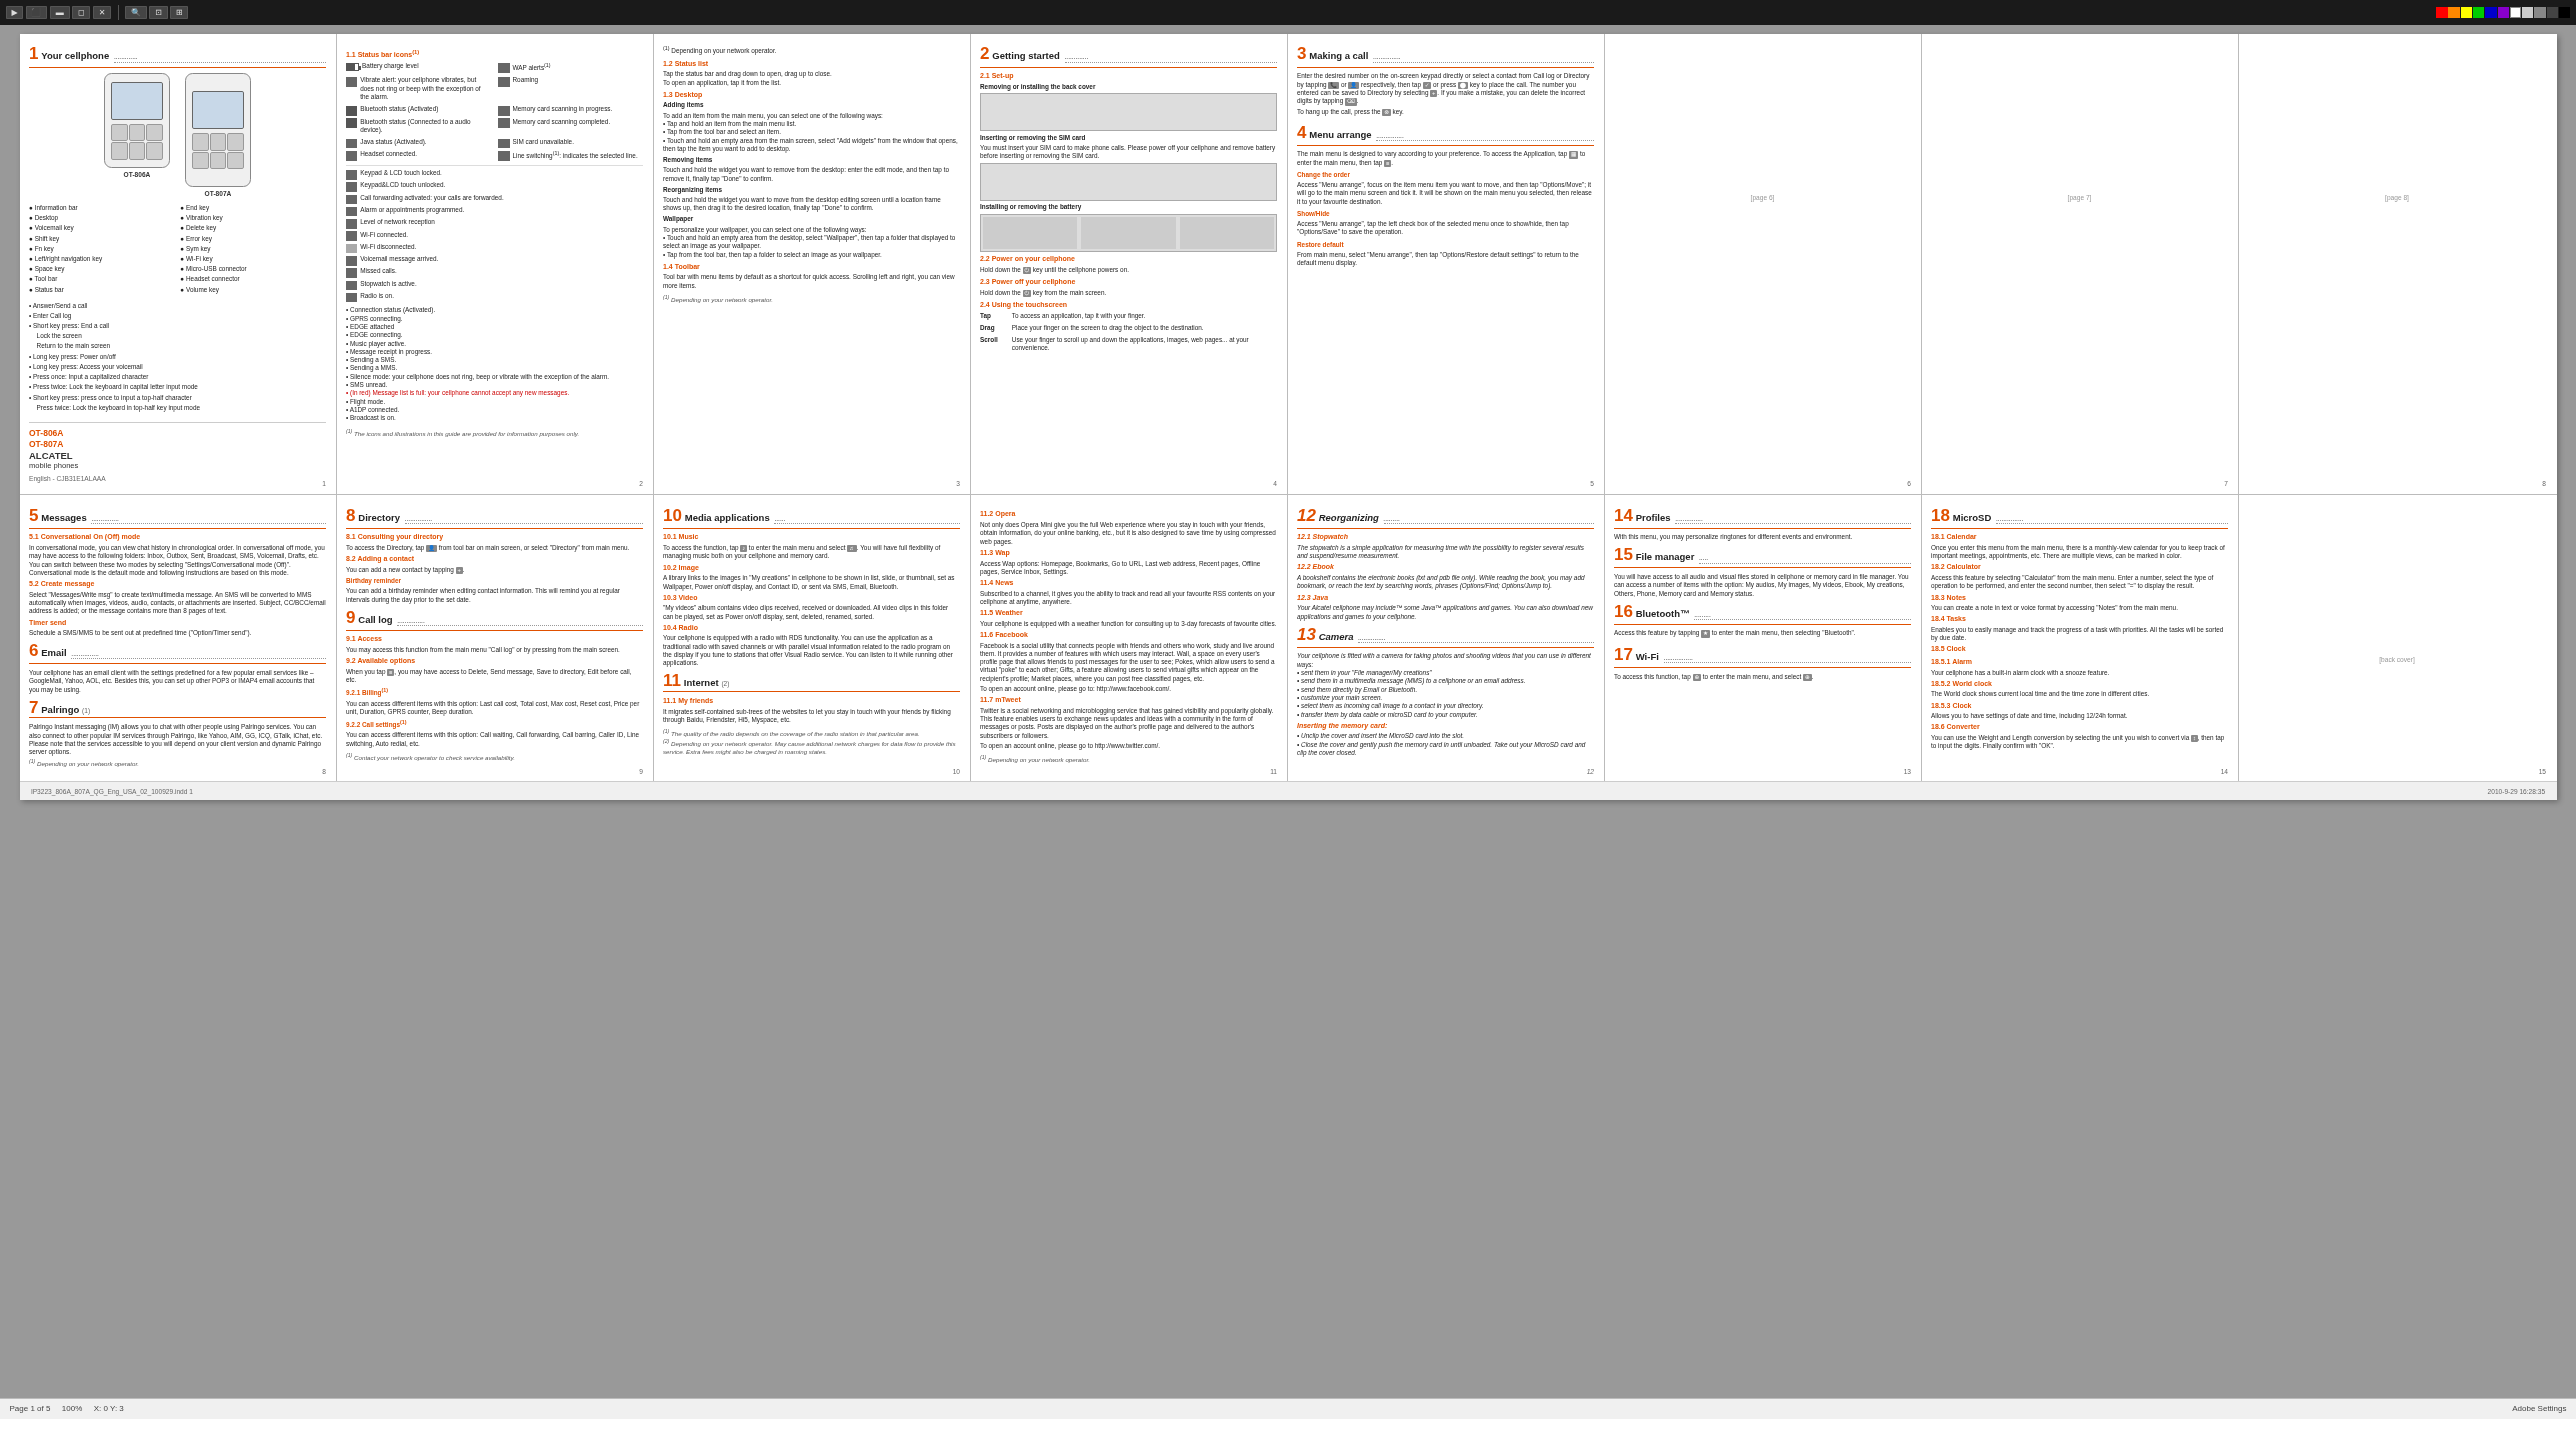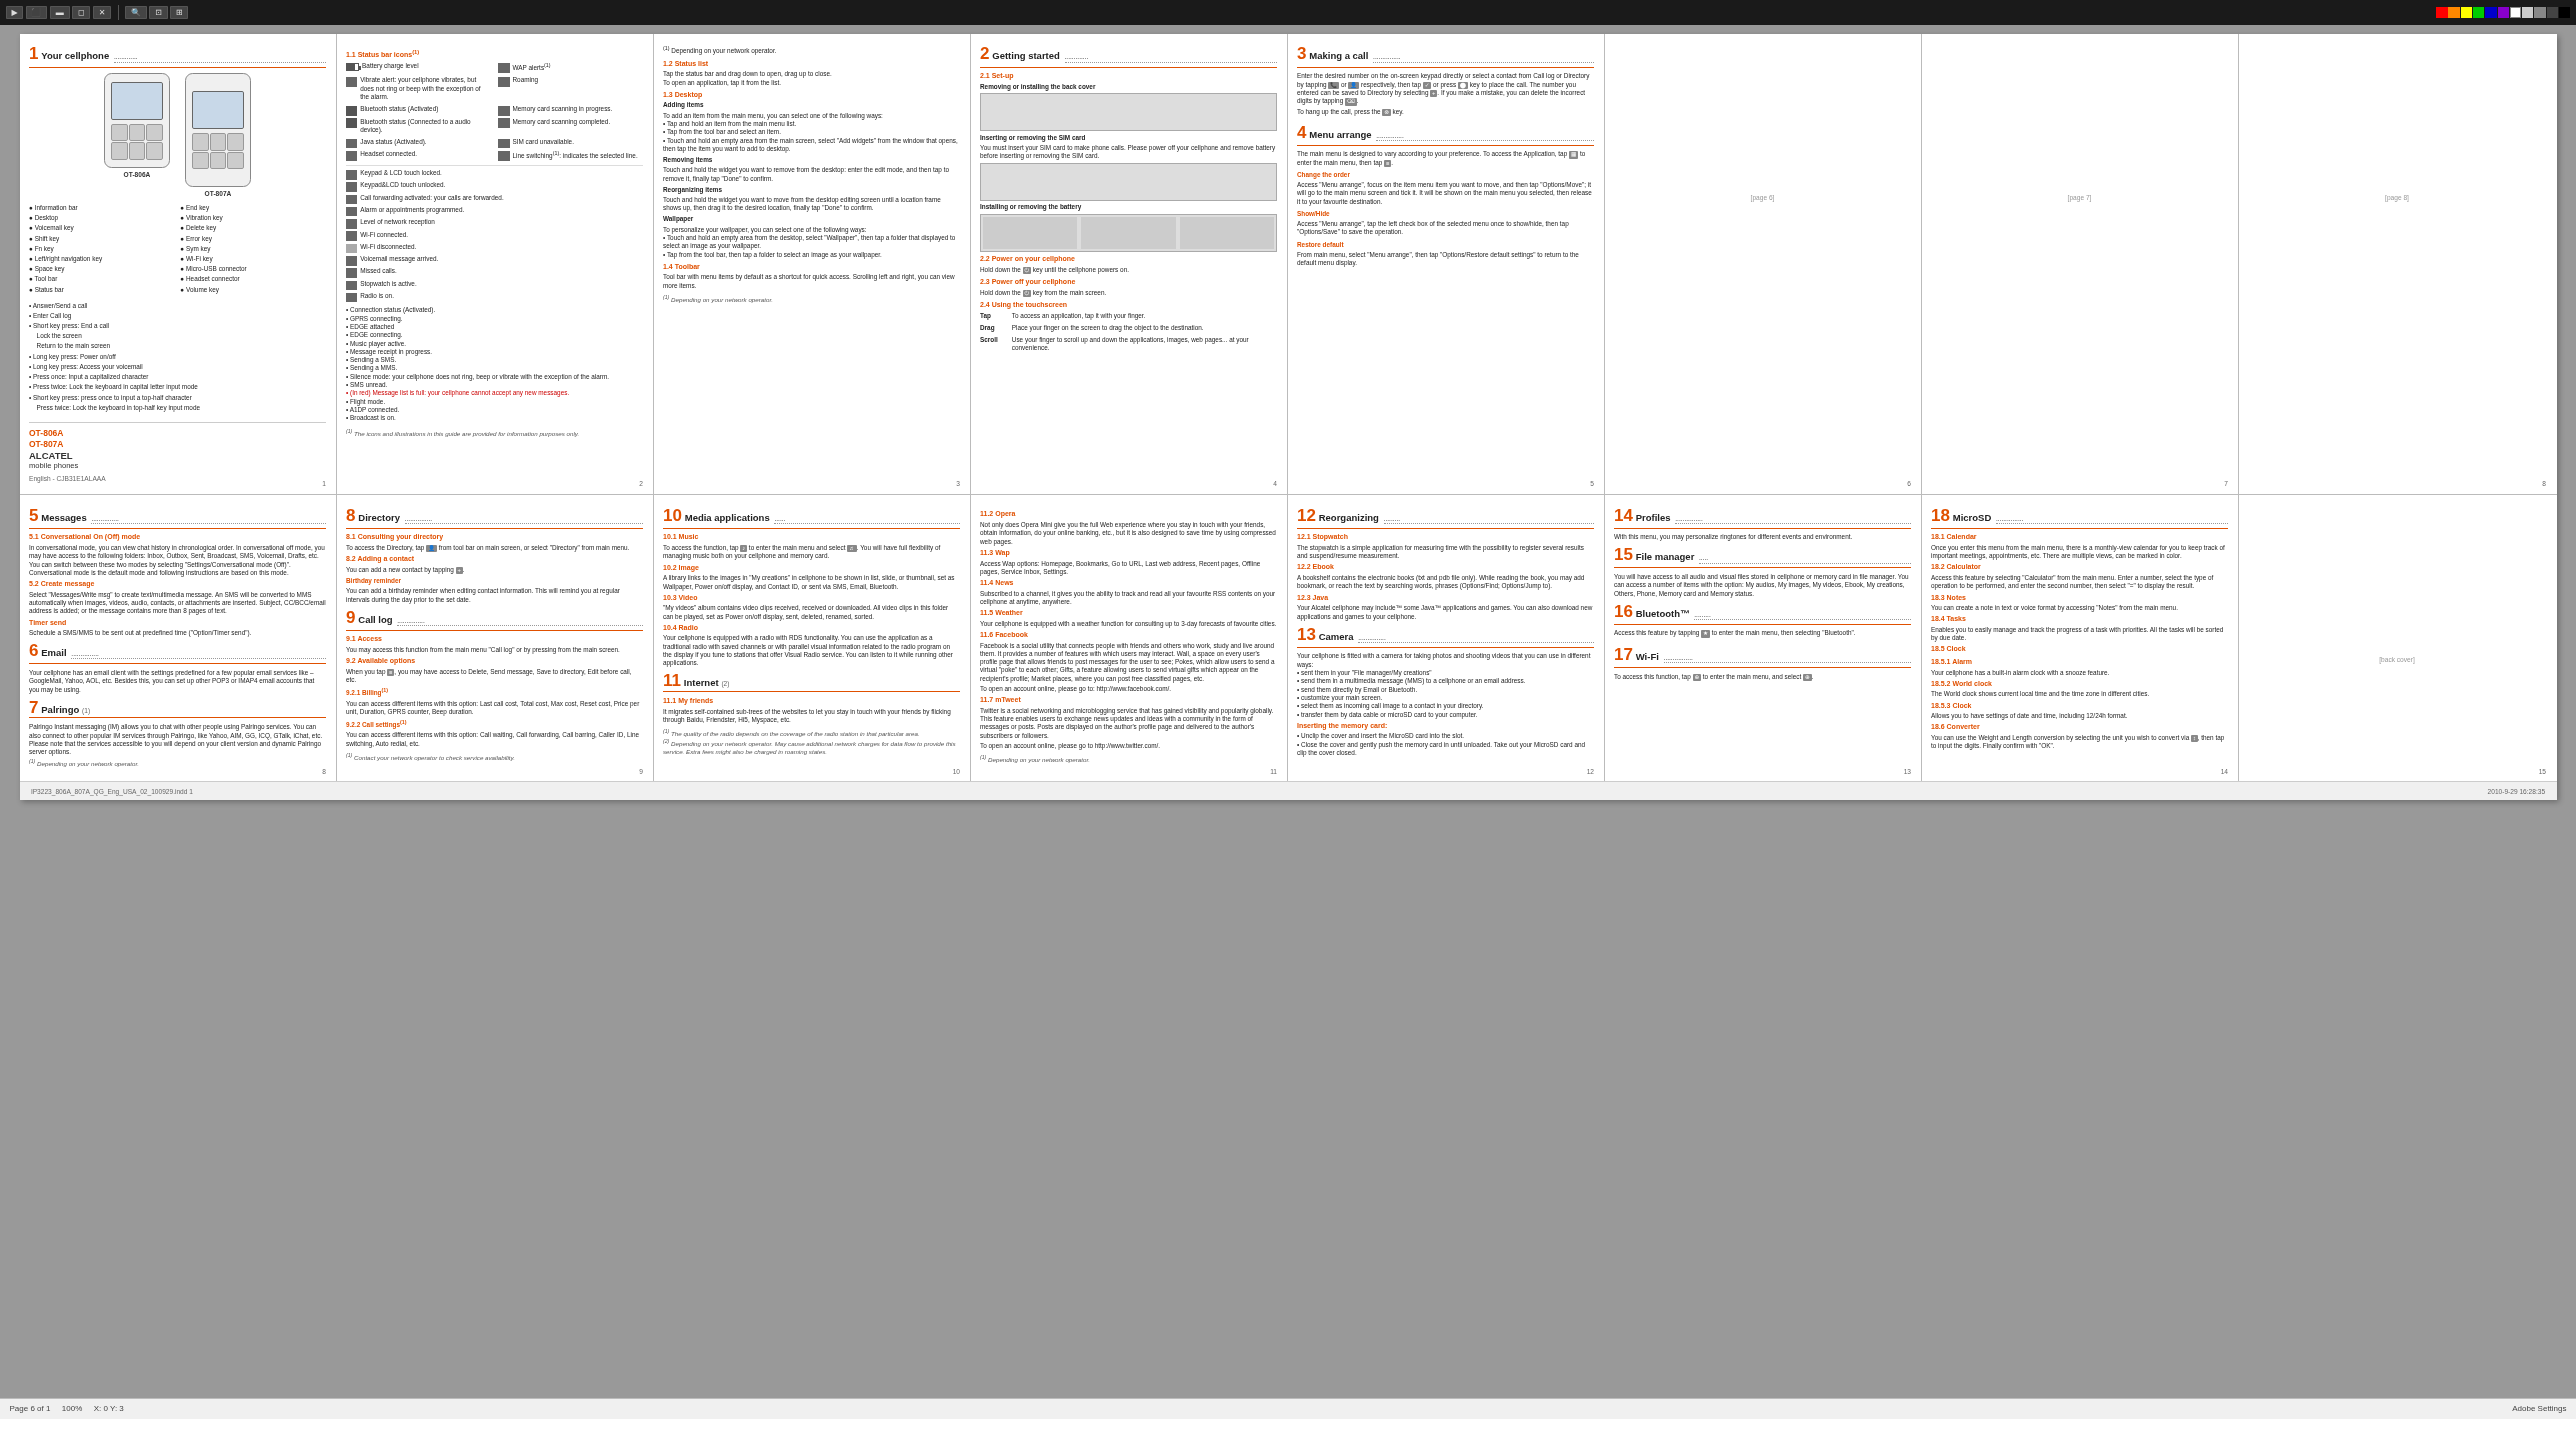--- a/index.html
+++ b/index.html
@@ -862,21 +862,21 @@
           To open an account online, please go to http://www.twitter.com/.
         </div>
 
         <div class="note-text" style="margin-top:3.8px;">
           <sup>(1)</sup> Depending on your network operator.
         </div>
 
         <span class="page-num page-num-right">11</span>
       </div>
 
-      <div class="mpage" style="flex:0 0 317px;">
+      <div class="mpage" style="flex:0 0 317px;font-style:italic;">
 
         <div class="sec-header">
           <span class="sec-num">12</span>
           <span class="sec-title">Reorganizing</span>
           <span class="sec-dots">.........</span>
         </div>
 
         <div class="sub-header">12.1  Stopwatch</div>
         <div class="body-text">
           The stopwatch is a simple application for measuring time with the possibility to register several results and suspend/resume measurement.
@@ -1023,18 +1023,18 @@
 
     <div style="height:19px;background:#f0f0f0;border-top:0.9px solid #ccc;display:flex;align-items:center;padding:0 11.4px;font-size:6.6px;color:#666;">
       <span>IP3223_806A_807A_QG_Eng_USA_02_100929.indd  1</span>
       <span style="margin-left:auto;">2010-9-29  16:28:35</span>
     </div>
 
   </div>
 </div>
 
 <div class="bottom-status">
-  <span>Page 6 of 1</span>
+  <span>Page 1 of 5</span>
   <span>100%</span>
   <span>X: 0  Y: 3</span>
   <span style="margin-left:auto;">Adobe Settings</span>
 </div>
 
 
 </body></html>

